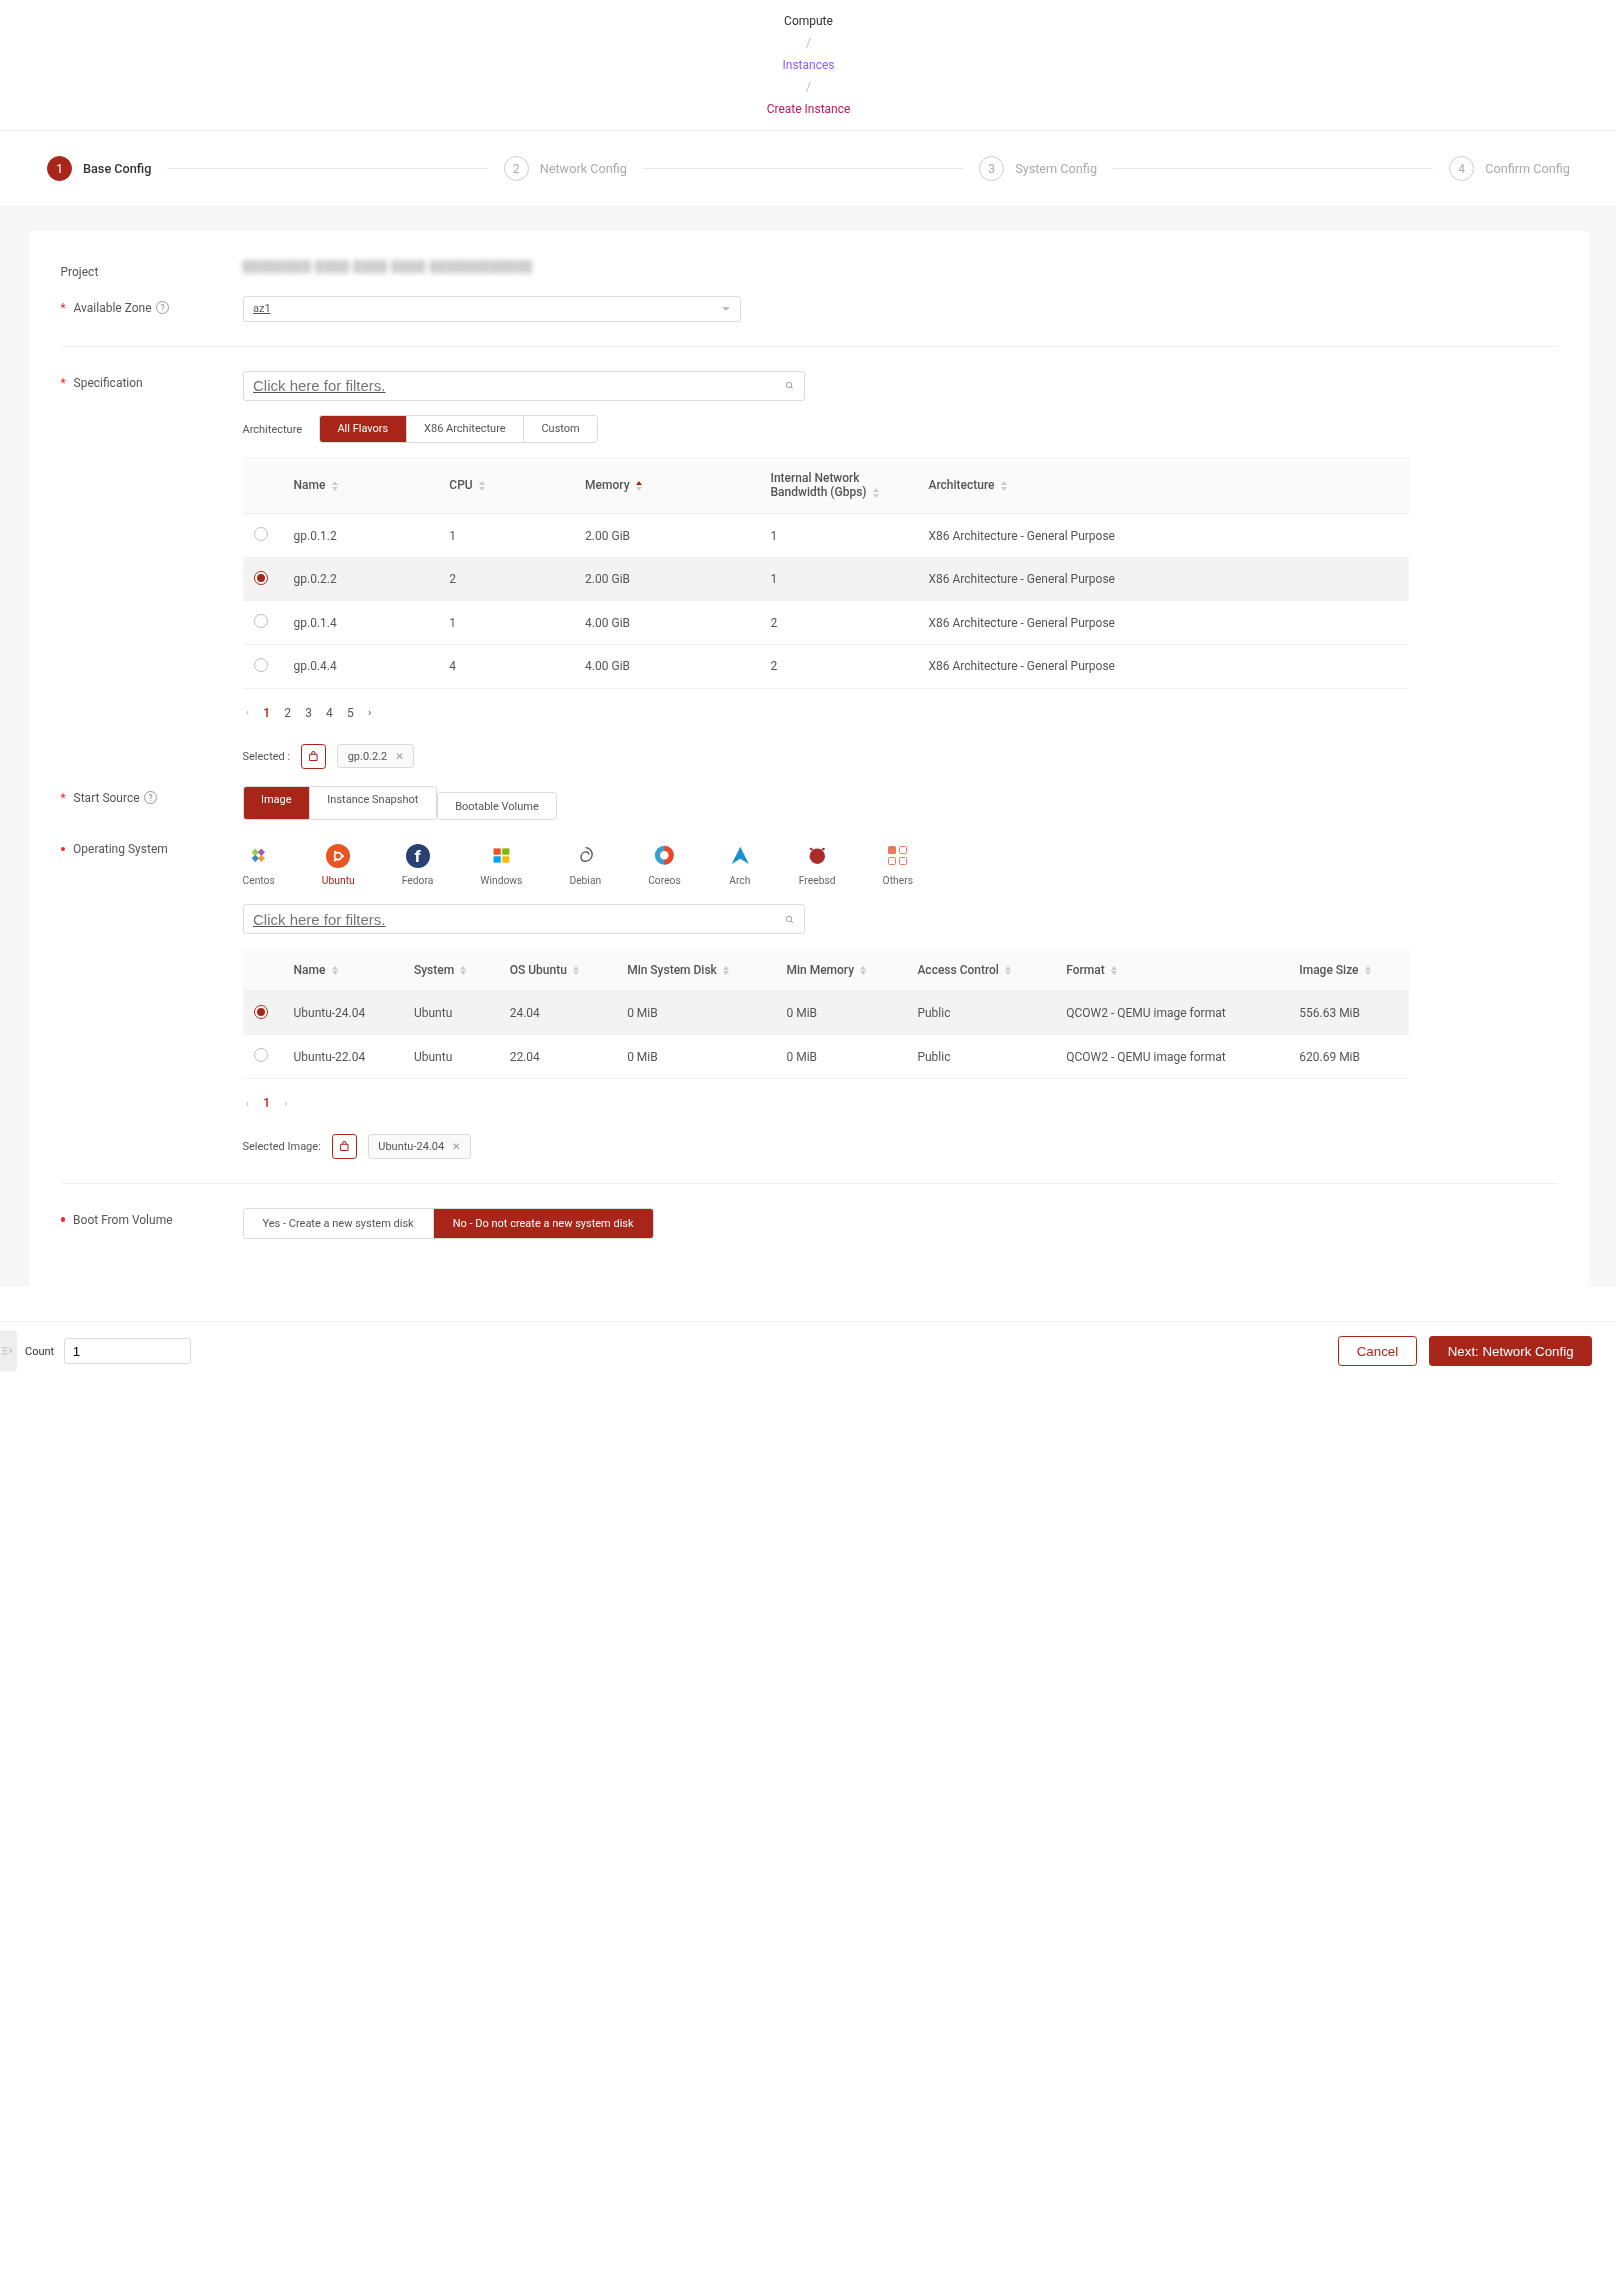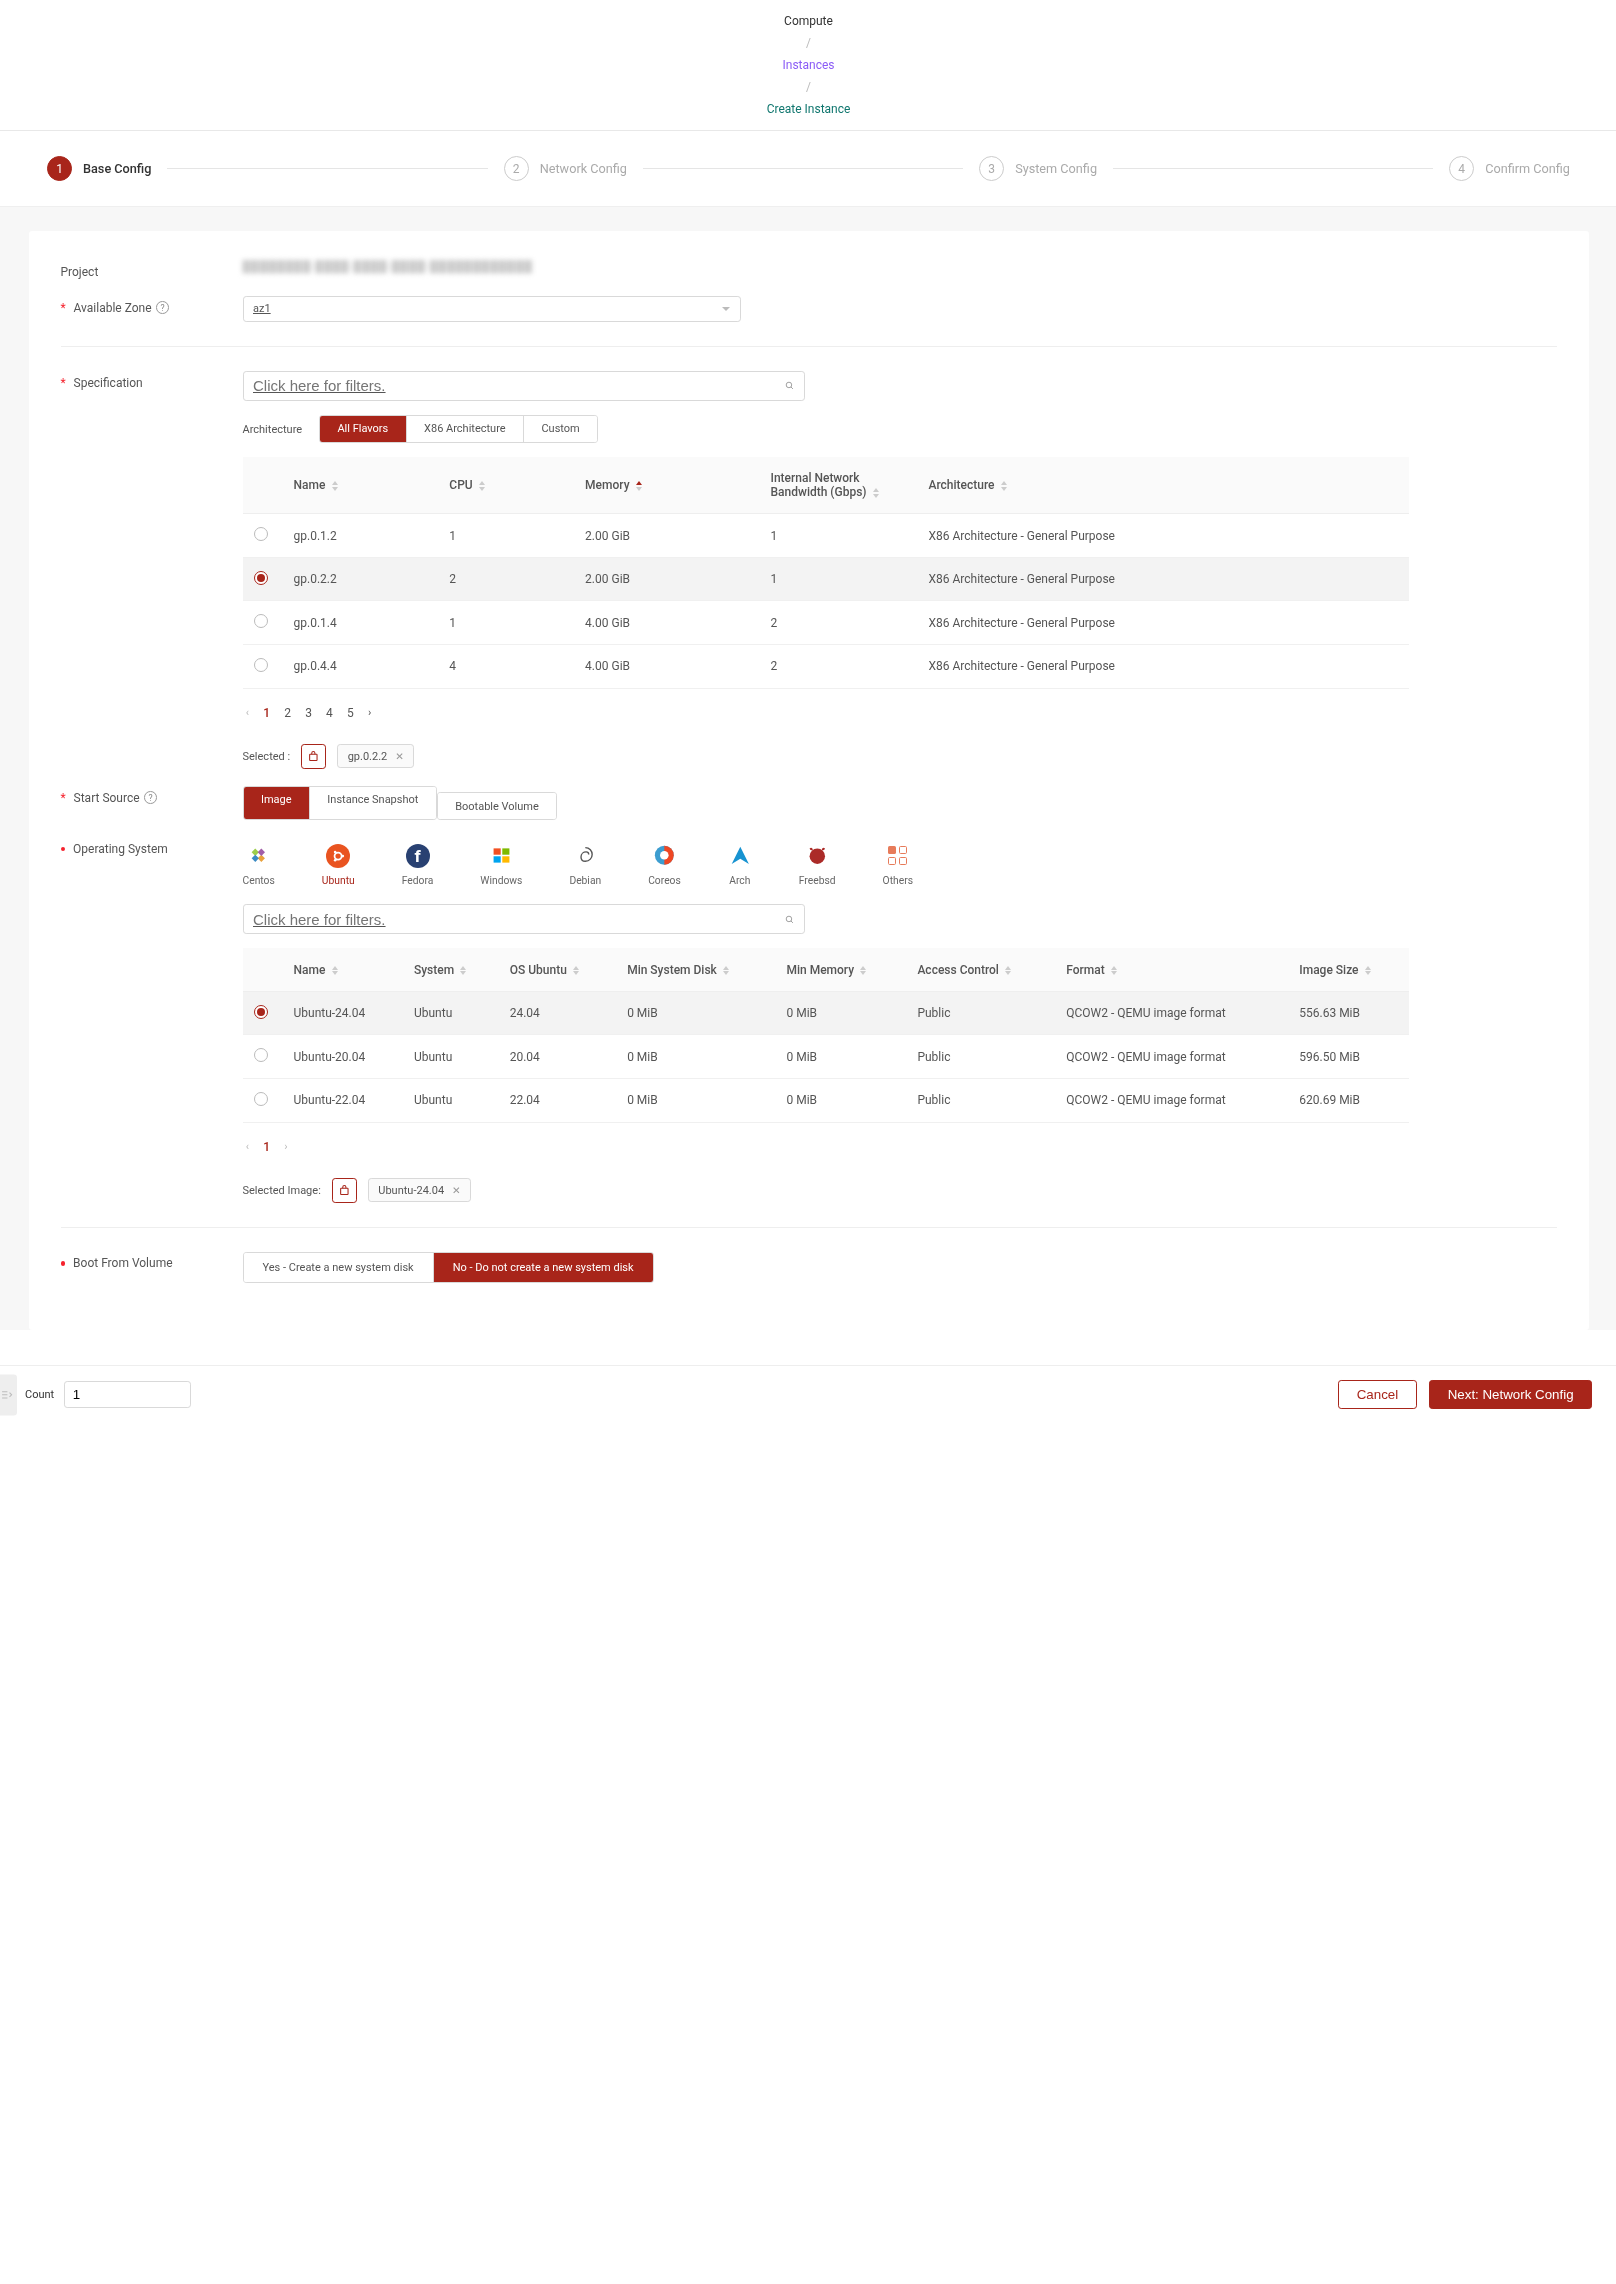--- a/index.html
+++ b/index.html
@@ -14,21 +14,21 @@
     padding: 14.2px 22px;
     border-bottom: 0.8px solid #e8e8e8;
     display: flex;
     align-items: center;
     gap: 8px;
     font-size: 12px;
     flex-direction: column;
   }
   .breadcrumb a { color: #8b5cf6; text-decoration: none; }
   .breadcrumb .sep { color: #bbb; }
-  .breadcrumb .current { color: #0f766e; }
+  .breadcrumb .current { color: #be185d; }
   .steps-bar {
     display: flex;
     justify-content: space-between;
     align-items: center;
     padding: 25px 47px;
     background: #fff;
     border-bottom: 0.8px solid #efefef;
   }
   .step { display: flex; align-items: center; gap: 11px; }
   .step-circle {
@@ -499,35 +499,20 @@
               <td>0 MiB</td>
               <td>Public</td>
               <td>
                     <div style="max-width:174px;">QCOW2 - QEMU image format</div>
                   </td>
               <td>556.63 MiB</td>
             </tr>
             <tr>
               <td><span class="radio"></span></td>
               <td>
-                    <div style="max-width:95px;">Ubuntu-20.04</div>
-                  </td>
-              <td>Ubuntu</td>
-              <td>20.04</td>
-              <td>0 MiB</td>
-              <td>0 MiB</td>
-              <td>Public</td>
-              <td>
-                    <div style="max-width:174px;">QCOW2 - QEMU image format</div>
-                  </td>
-              <td>596.50 MiB</td>
-            </tr>
-            <tr>
-              <td><span class="radio"></span></td>
-              <td>
                     <div style="max-width:95px;">Ubuntu-22.04</div>
                   </td>
               <td>Ubuntu</td>
               <td>22.04</td>
               <td>0 MiB</td>
               <td>0 MiB</td>
               <td>Public</td>
               <td>
                     <div style="max-width:174px;">QCOW2 - QEMU image format</div>
                   </td>

